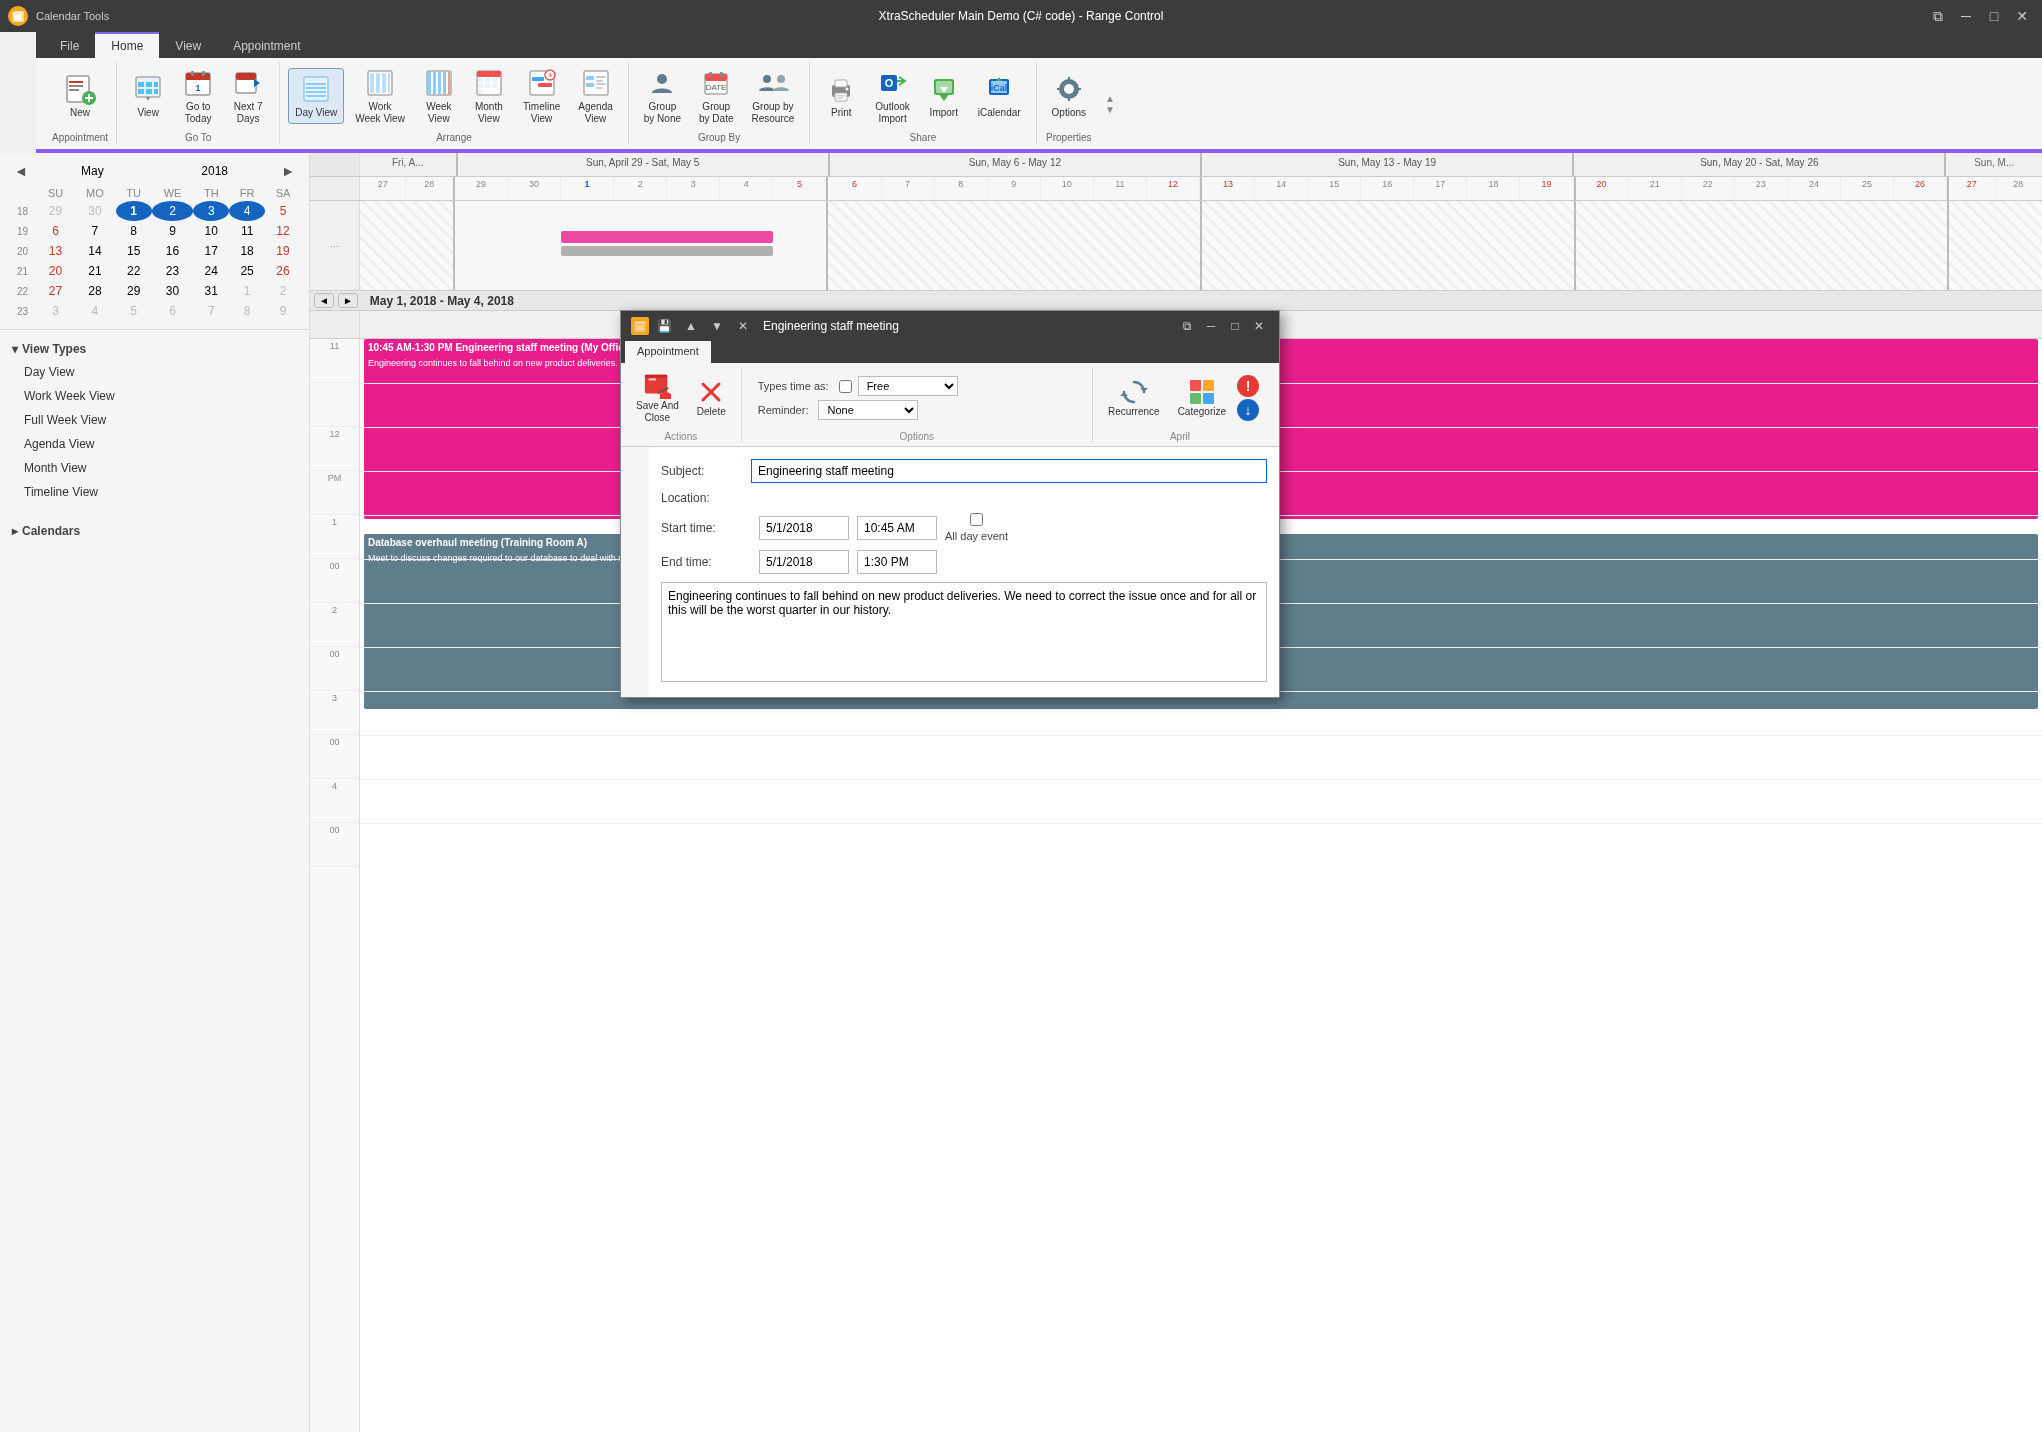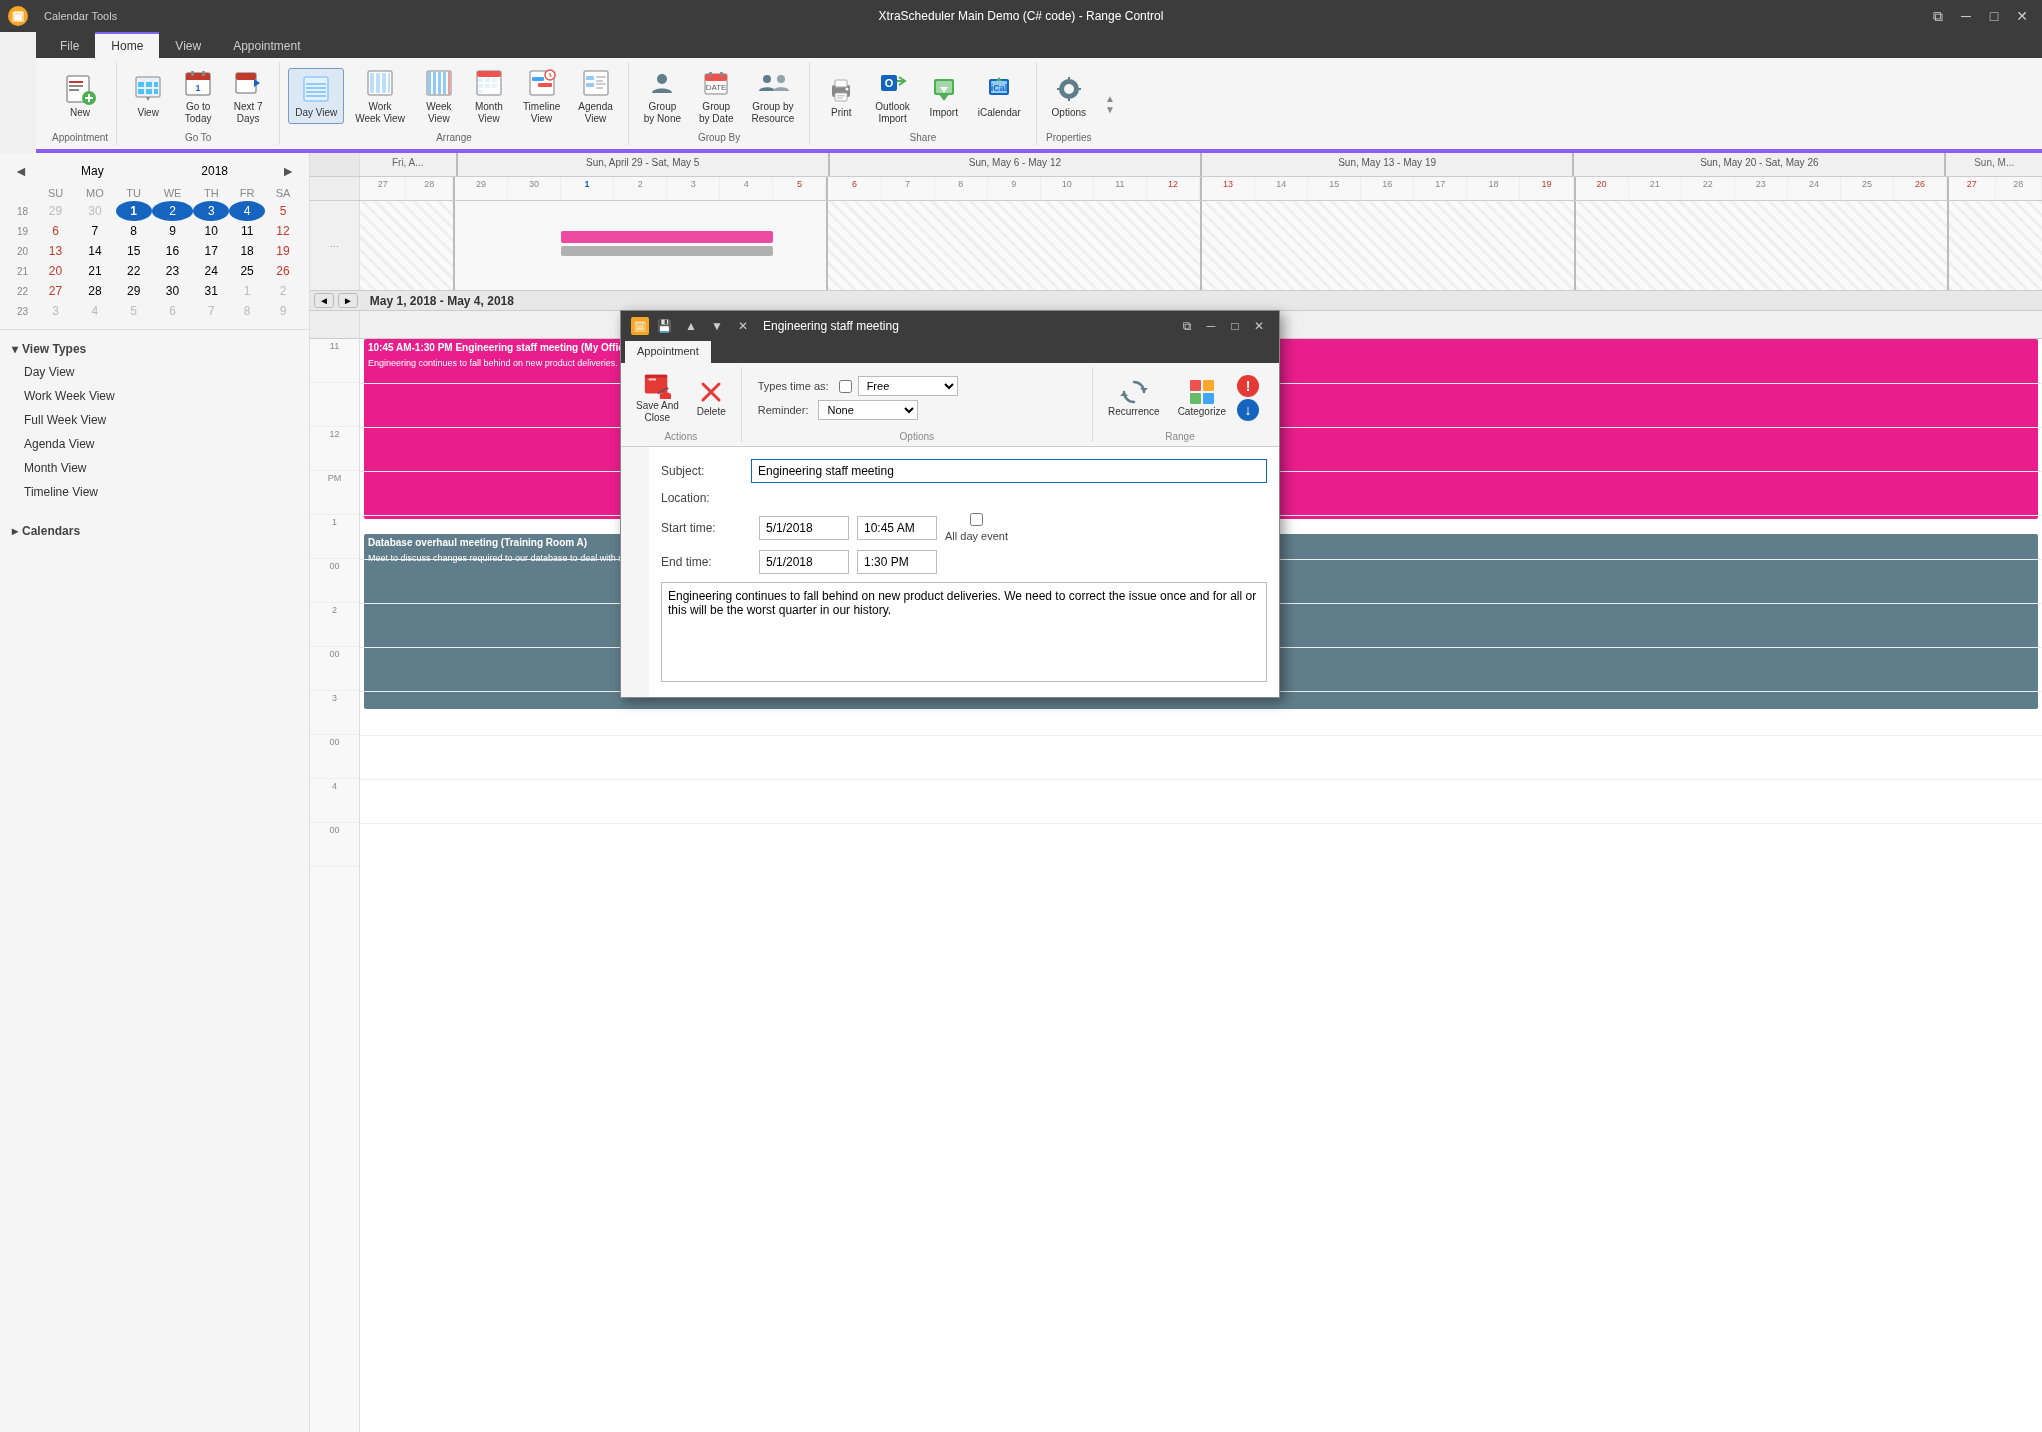--- a/index.html
+++ b/index.html
@@ -9,21 +9,21 @@
     .title-bar {
       background: #3c3c3c;
       color: #fff;
       height: 32px;
       display: flex;
       align-items: center;
       padding: 0 8px;
       position: relative;
     }
     .title-bar-app-icon { width: 20px; height: 20px; background: #f5a623; border-radius: 50%; margin-right: 8px; display: flex; align-items: center; justify-content: center; font-size: 10px; color: #fff; font-weight: bold; }
-    .title-bar-ribbon-label { font-size: 11px; color: #ccc; margin-left: 8px; }
+    .title-bar-ribbon-label { font-size: 11px; color: #ccc; margin-left: 0; }
     .title-bar-title { position: absolute; left: 50%; transform: translateX(-50%); font-size: 12px; color: #fff; }
     .title-bar-controls { margin-left: auto; display: flex; gap: 4px; }
     .title-bar-btn { width: 24px; height: 20px; background: transparent; border: none; color: #ccc; cursor: pointer; font-size: 14px; display: flex; align-items: center; justify-content: center; }
 
     
     .ribbon { background: #f5f5f5; border-bottom: 4px solid #8b5cf6; margin-left: 36px; }
     .ribbon-tabs { display: flex; background: #3c3c3c; padding-left: 8px; }
     .ribbon-tab { padding: 5px 16px; font-size: 12px; color: #ccc; cursor: pointer; border-top: 2px solid transparent; }
     .ribbon-tab.active { background: #f5f5f5; color: #333; border-top: 2px solid #7b68ee; }
 
@@ -740,21 +740,21 @@
                 <rect x="15" y="15" width="11" height="11" rx="1" fill="#42a5f5"></rect>
               </svg>
             </div>
             <div class="label">Categorize</div>
           </div>
           <div style="display:flex; flex-direction:column; gap:2px;">
             <div style="width:22px; height:22px; background:#e53935; border-radius:50%; display:flex; align-items:center; justify-content:center; color:#fff; font-size:14px; font-weight:bold; cursor:pointer;">!</div>
             <div style="width:22px; height:22px; background:#1565c0; border-radius:50%; display:flex; align-items:center; justify-content:center; color:#fff; font-size:14px; cursor:pointer;">↓</div>
           </div>
         </div>
-        <div class="dialog-ribbon-group-label">Range</div>
+        <div class="dialog-ribbon-group-label">April</div>
       </div>
     </div>
 
     <div class="dialog-body">
       <div class="form-row">
         <label class="form-label">Subject:</label>
         <input type="text" class="form-input" value="Engineering staff meeting" style="border: 1px solid rgb(21, 101, 192);">
       </div>
       <div class="form-row">
         <label class="form-label">Location:</label>

